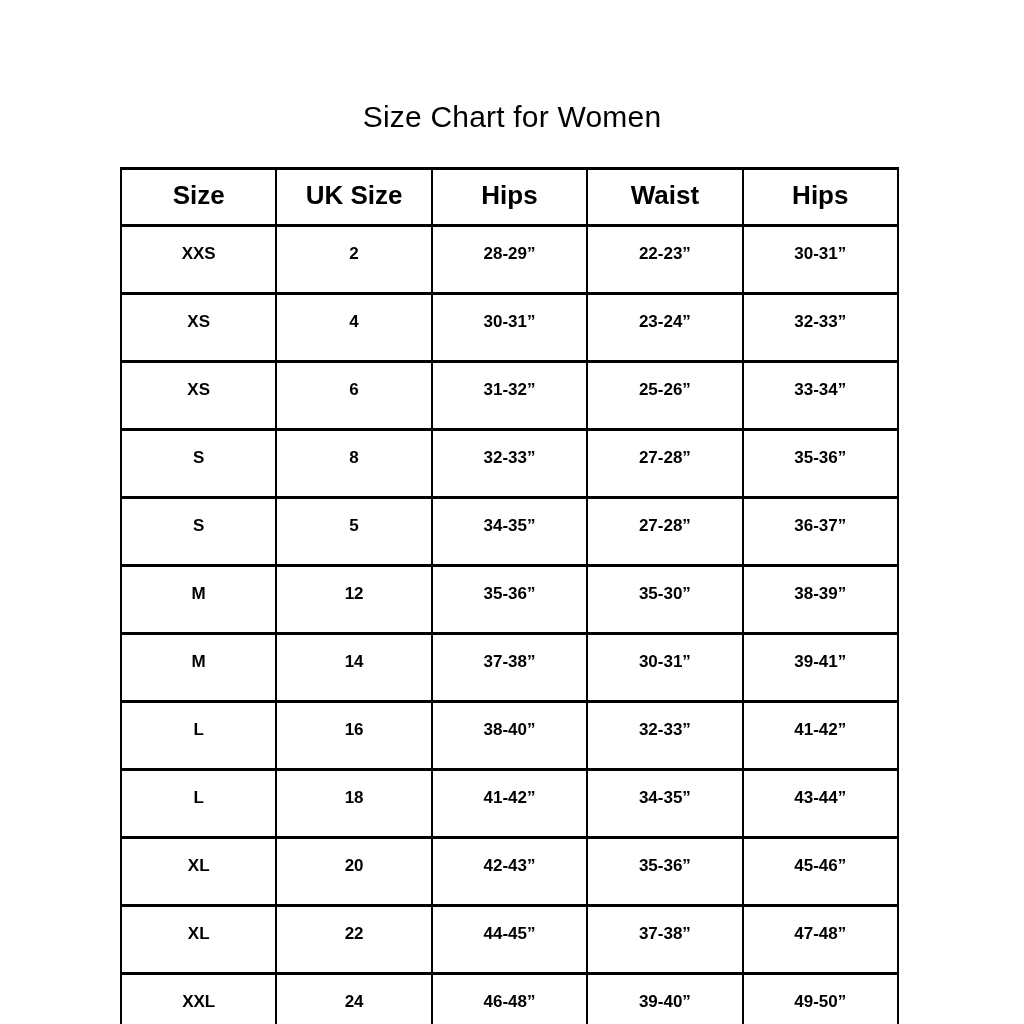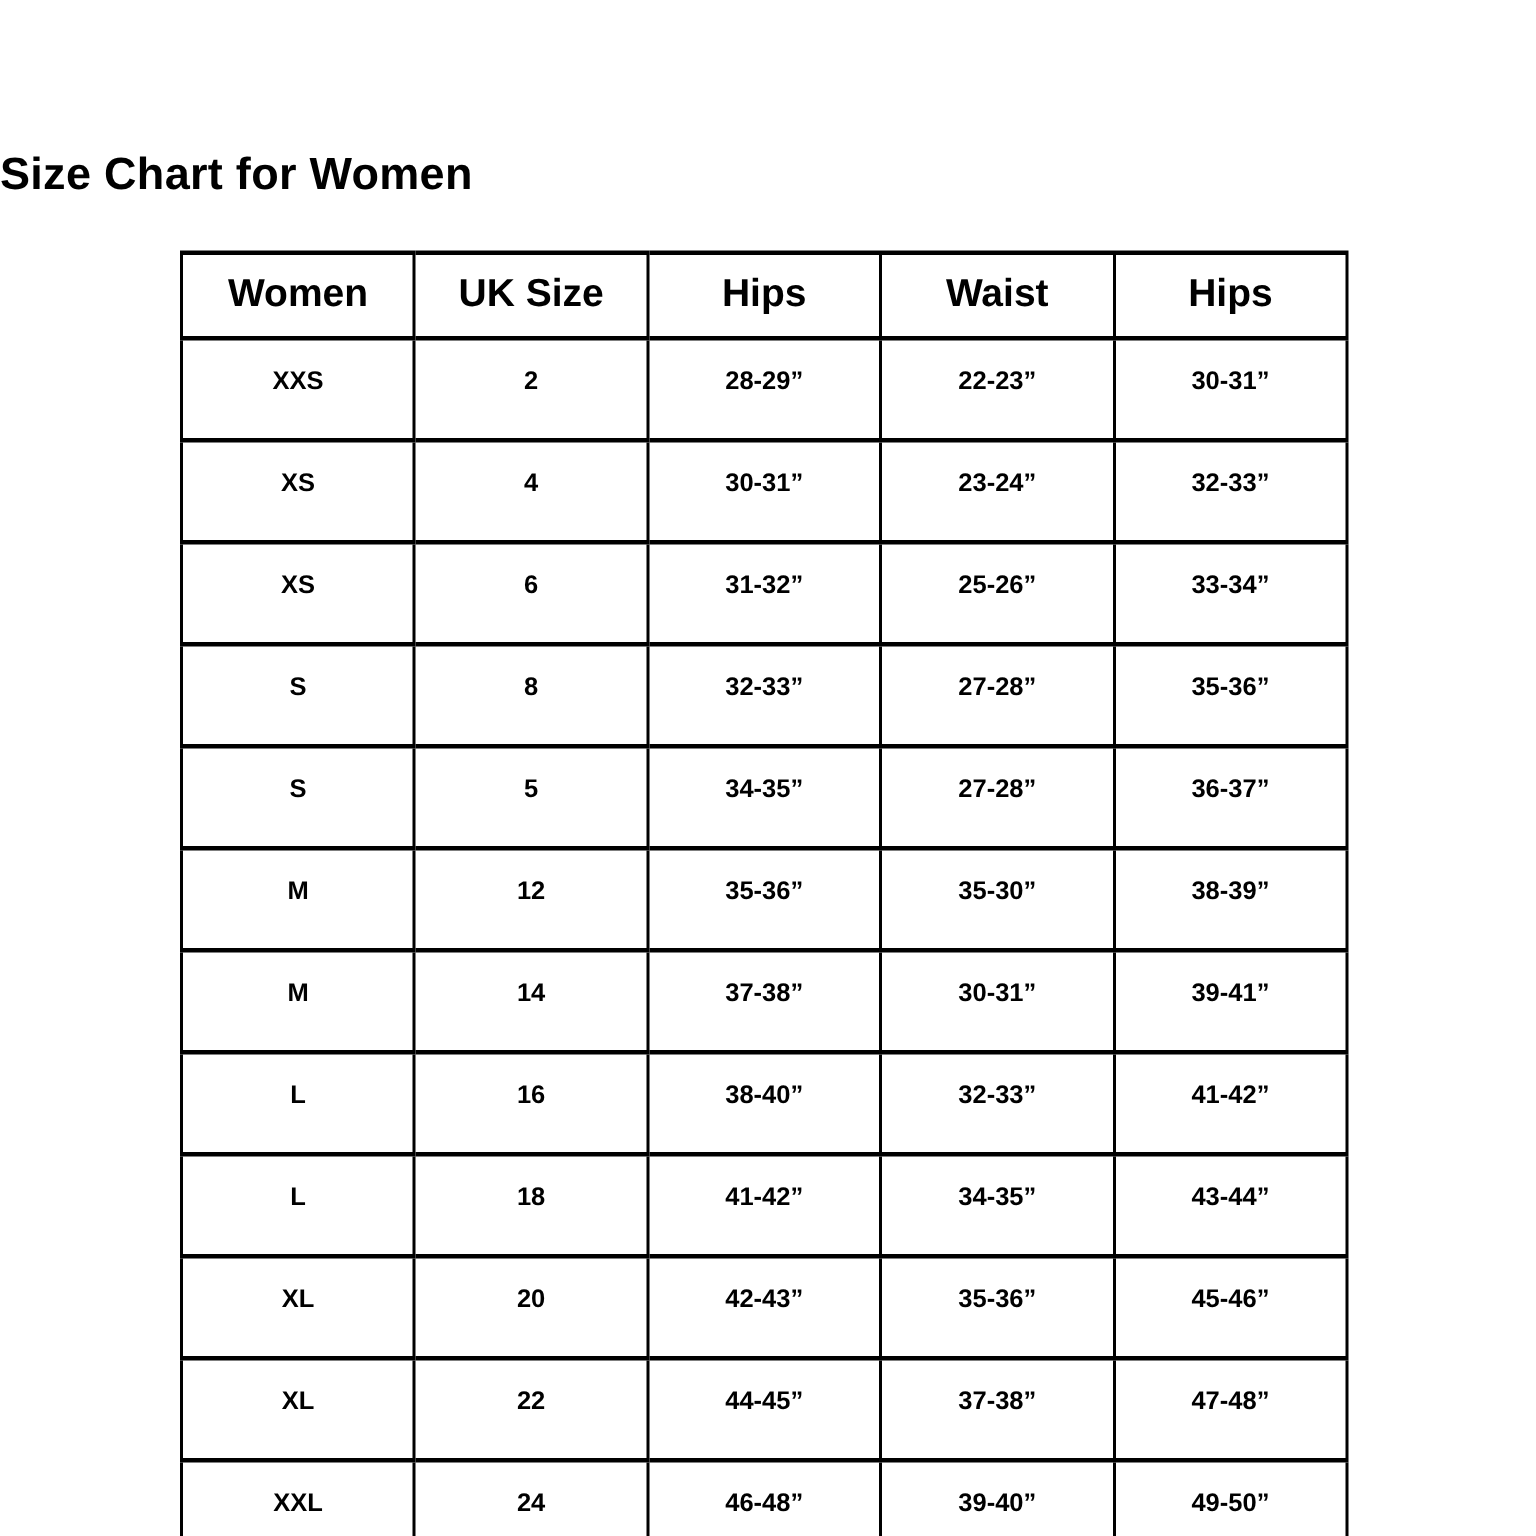--- a/index.html
+++ b/index.html
@@ -14,23 +14,23 @@
     background: #ffffff;
     font-family: "Liberation Sans", sans-serif;
     color: #000000;
     overflow: hidden;
   }
   .chart-title {
     position: absolute;
     top: 100px;
     left: 0;
     width: 100%;
-    text-align: left;
+    text-align: center;
     font-size: 30px;
-    font-weight: bold;
+    font-weight: normal;
     letter-spacing: 0.2px;
     color: #000000;
   }
   table.size-chart {
     position: absolute;
     left: 120px;
     top: 167px;
     width: 779px;
     border-collapse: collapse;
     table-layout: fixed;
@@ -61,21 +61,21 @@
 </style>
 </head>
 <body>
 
 <div class="page">
   <div class="chart-title">Size Chart for Women</div>
 
   <table class="size-chart">
     <thead>
       <tr>
-          <th>Women</th>
+          <th>Size</th>
           <th>UK Size</th>
           <th>Hips</th>
           <th>Waist</th>
           <th>Hips</th>
         </tr>
     </thead>
     <tbody>
         <tr>
           <td>XXS</td>
           <td>2</td>

